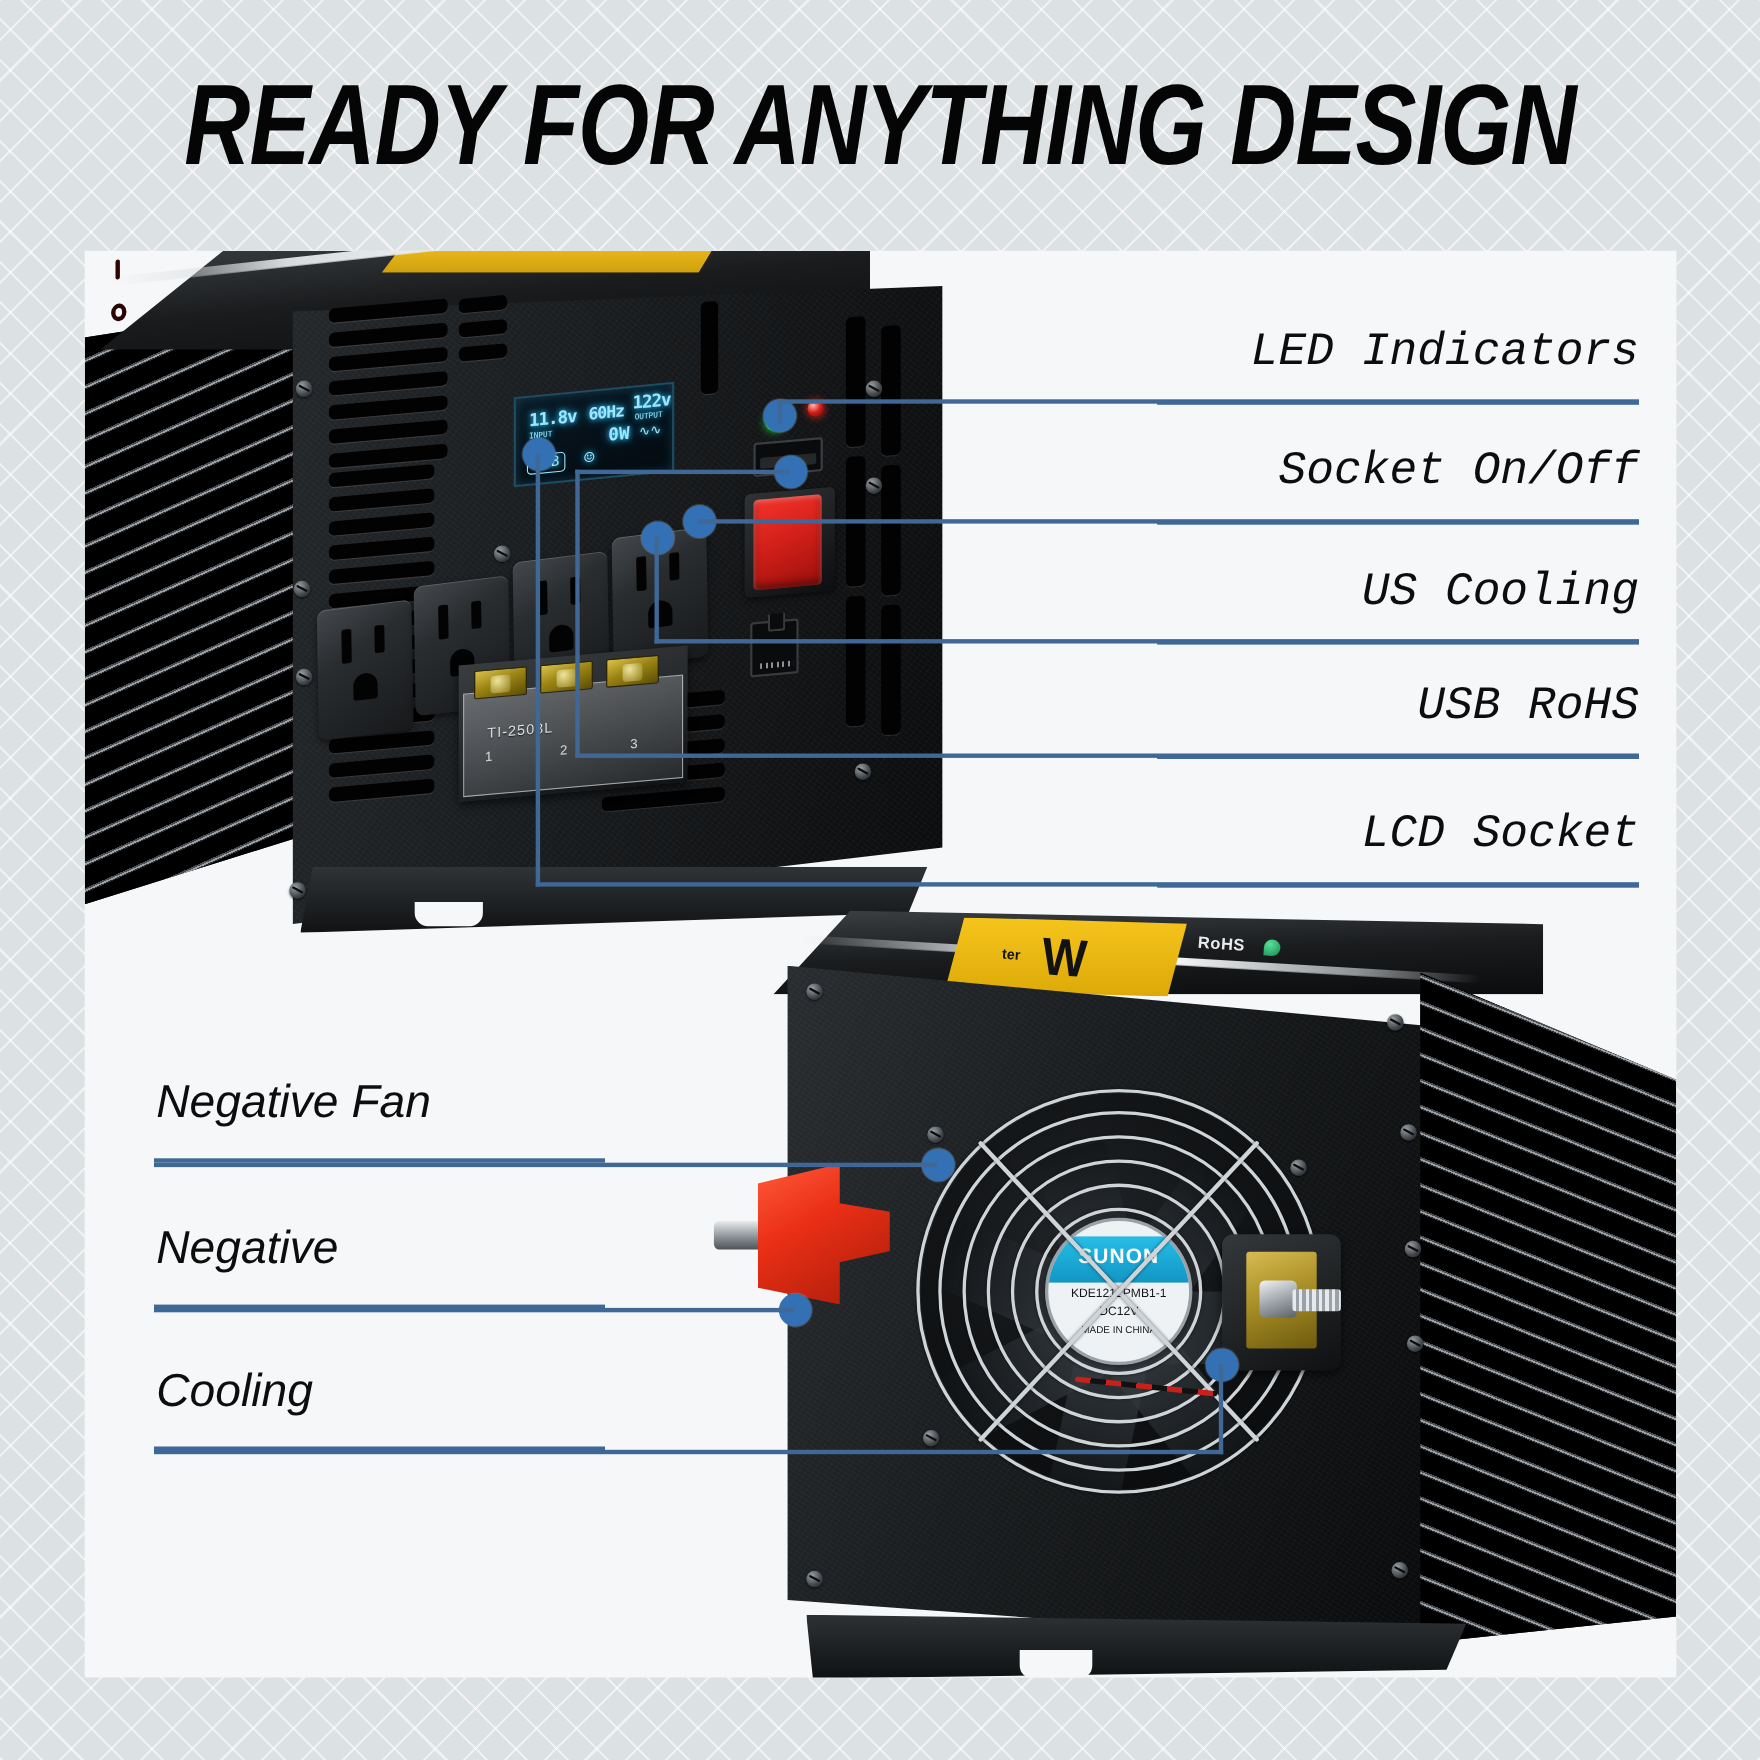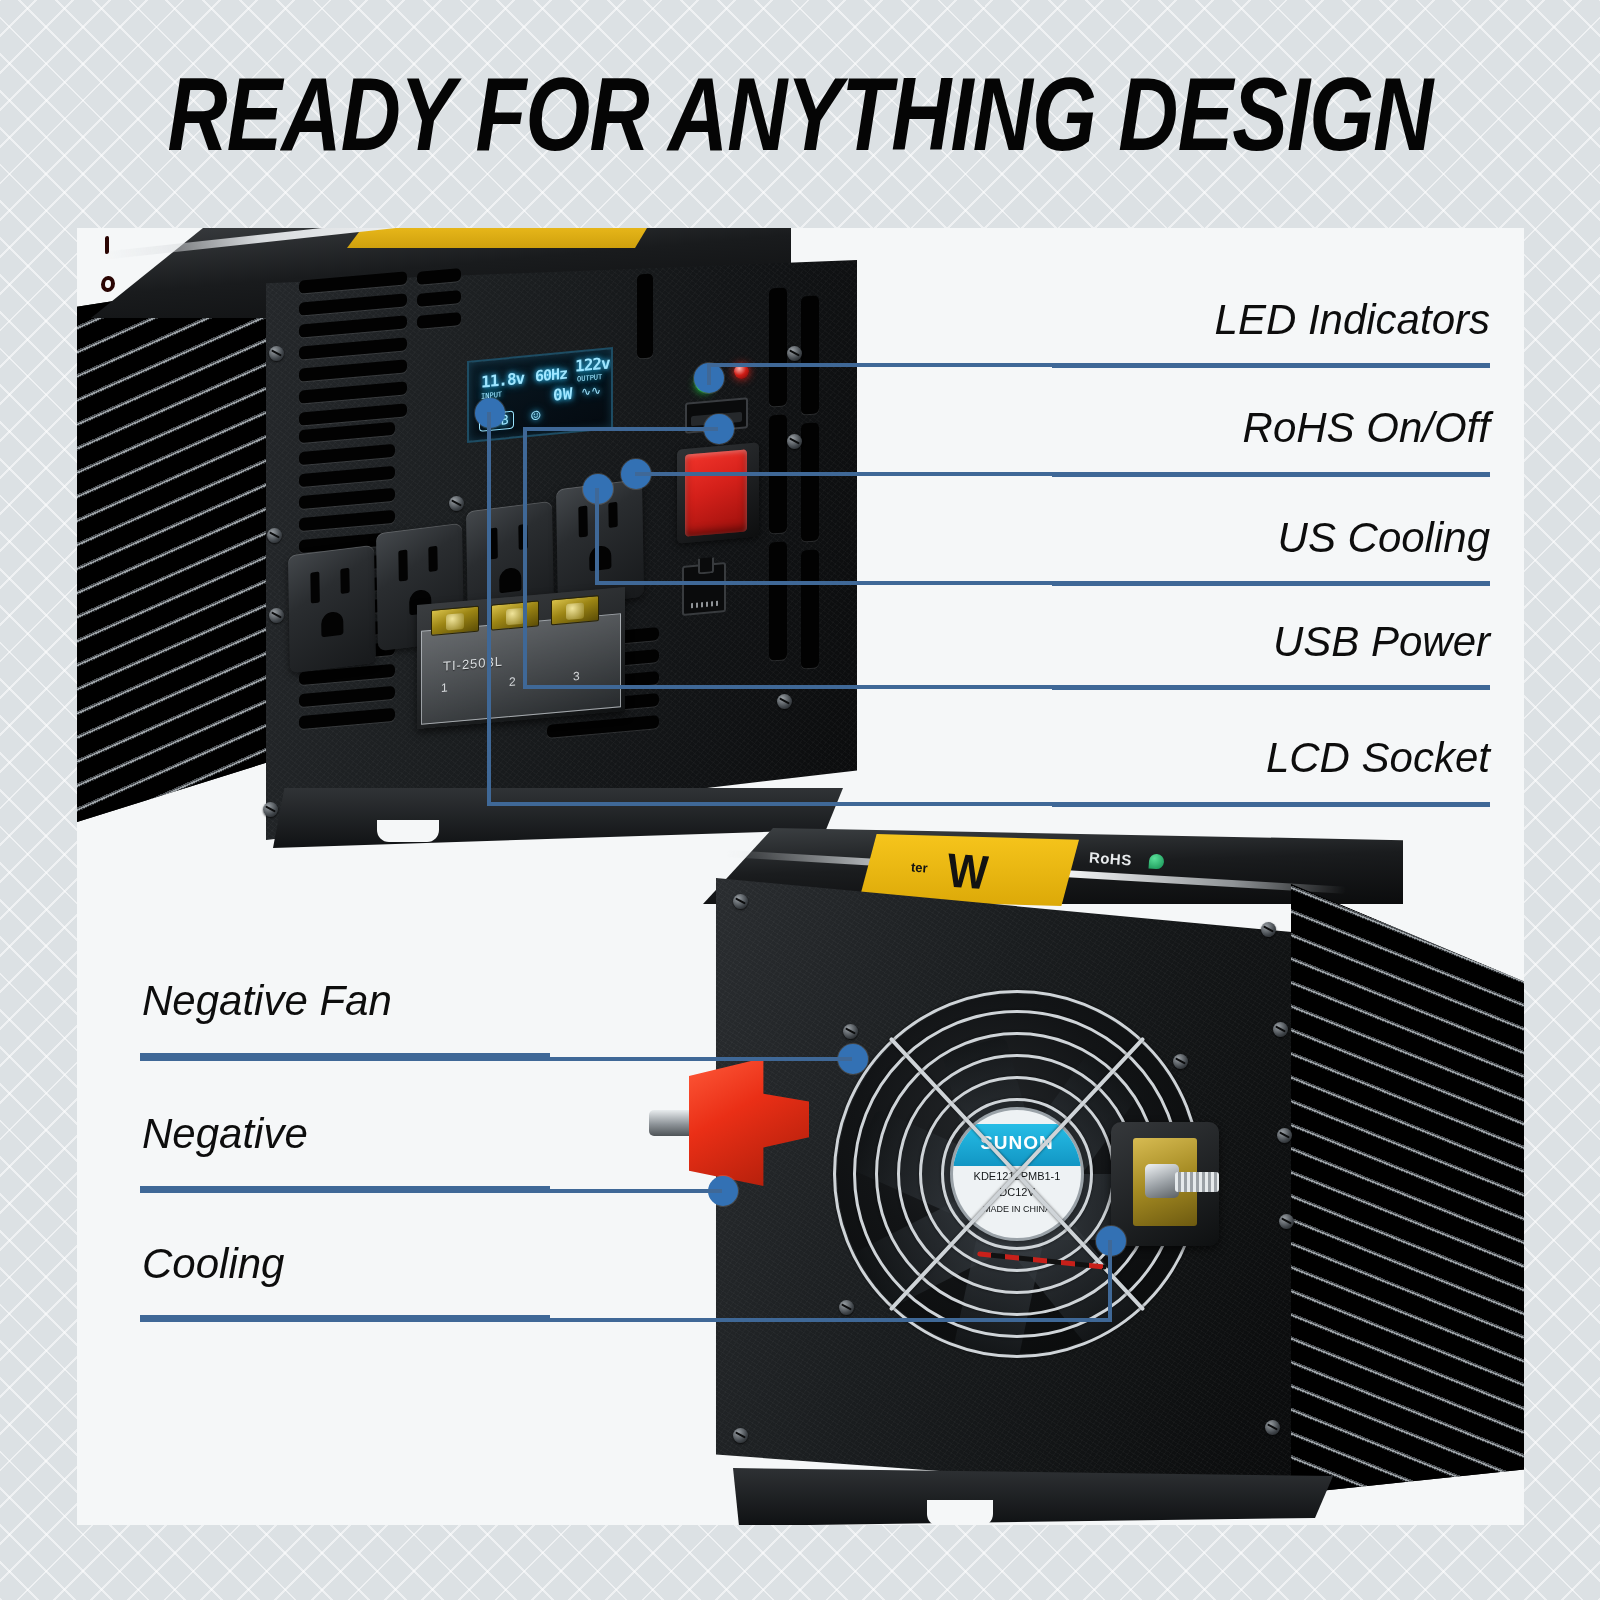--- a/index.html
+++ b/index.html
@@ -353,21 +353,21 @@
   .cl-h{ height:4px; }
   .cl-v{ width:4px; }
   .dot{
     position:absolute; width:30px; height:30px; border-radius:50%;
     background:#3371b4; box-shadow:0 0 0 1px rgba(255,255,255,.15);
   }
   .label{
     position:absolute; font-style:italic; font-size:42px; color:#0d0d0d;
     font-family:"Liberation Sans", sans-serif; white-space:nowrap;
   }
-  .label.right{ text-align:right; }
+  .label.right{ text-align:right;font-family:Liberation Mono, monospace; }
   .rule{ position:absolute; height:4px; background:#3f6897; }
 </style>
 </head>
 <body>
 
 <div id="bg-texture"></div>
 
 <div id="title">READY FOR ANYTHING DESIGN</div>
 
 <div id="photo-panel">
@@ -590,34 +590,34 @@
 </div>
 
 <div class="dot" style="left:694px; top:363px;"></div>
 <div class="cl cl-v" style="left:707px; top:363px; height:22px;"></div>
 <div class="cl cl-h" style="left:707px; top:363px; width:783px;"></div>
 <div class="label right" style="left:990px; top:296px; width:500px;">LED Indicators</div>
 <div class="rule" style="left:1052px; top:364px; width:438px;"></div>
 
 <div class="dot" style="left:621px; top:459px;"></div>
 <div class="cl cl-h" style="left:635px; top:472px; width:855px;"></div>
-<div class="label right" style="left:990px; top:404px; width:500px;">RoHS On/Off</div>
+<div class="label right" style="left:990px; top:404px; width:500px;">Socket On/Off</div>
 <div class="rule" style="left:1052px; top:473px; width:438px;"></div>
 
 <div class="dot" style="left:583px; top:474px;"></div>
 <div class="cl cl-v" style="left:595px; top:488px; height:97px;"></div>
 <div class="cl cl-h" style="left:595px; top:581px; width:895px;"></div>
 <div class="label right" style="left:990px; top:514px; width:500px;">US Cooling</div>
 <div class="rule" style="left:1052px; top:582px; width:438px;"></div>
 
 <div class="dot" style="left:704px; top:414px;"></div>
 <div class="cl cl-h" style="left:523px; top:427px; width:195px;"></div>
 <div class="cl cl-v" style="left:523px; top:427px; height:262px;"></div>
 <div class="cl cl-h" style="left:523px; top:685px; width:967px;"></div>
-<div class="label right" style="left:990px; top:618px; width:500px;">USB Power</div>
+<div class="label right" style="left:990px; top:618px; width:500px;">USB RoHS</div>
 <div class="rule" style="left:1052px; top:686px; width:438px;"></div>
 
 <div class="dot" style="left:475px; top:398px;"></div>
 <div class="cl cl-v" style="left:487px; top:412px; height:394px;"></div>
 <div class="cl cl-h" style="left:487px; top:802px; width:1003px;"></div>
 <div class="label right" style="left:990px; top:734px; width:500px;">LCD Socket</div>
 <div class="rule" style="left:1052px; top:803px; width:438px;"></div>
 
 <div class="dot" style="left:838px; top:1044px;"></div>
 <div class="cl cl-h" style="left:140px; top:1057px; width:712px;"></div>

